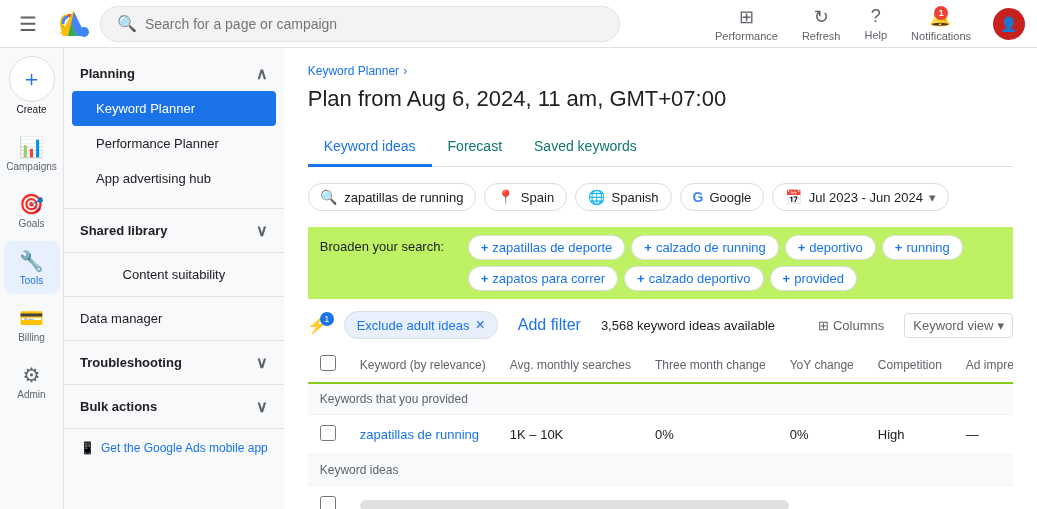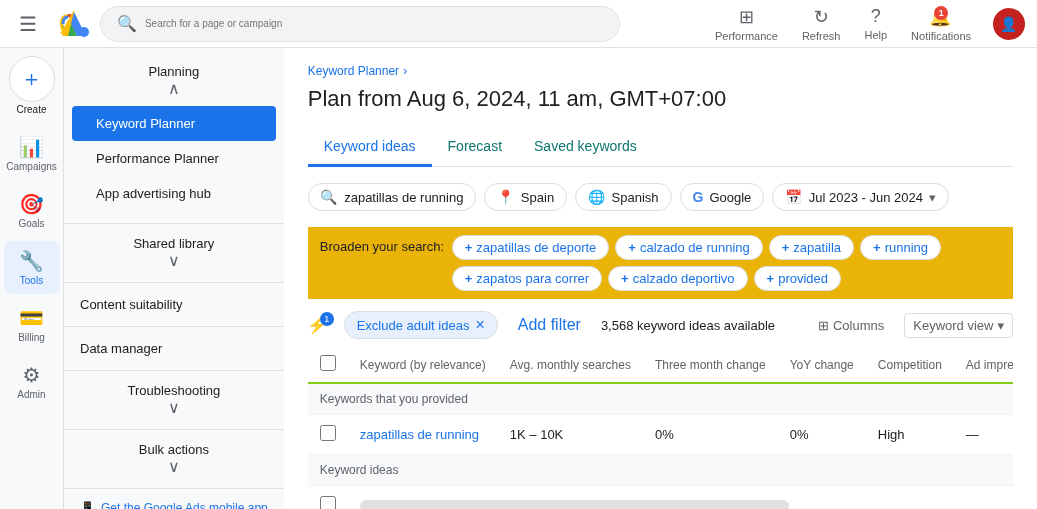--- a/index.html
+++ b/index.html
@@ -4,36 +4,36 @@
   <style>
     * { box-sizing: border-box; margin: 0; padding: 0; }
     body { font-family: 'Google Sans', Arial, sans-serif; font-size: 13px; color: #202124; background: #f8f9fa; display: flex; flex-direction: column; height: 509px; overflow: hidden; }
 
     
     .top-nav { display: flex; align-items: center; background: #fff; border-bottom: 1px solid #e0e0e0; height: 48px; padding: 0 12px; gap: 8px; flex-shrink: 0; }
     .hamburger { width: 32px; height: 32px; display: flex; align-items: center; justify-content: center; cursor: pointer; border-radius: 50%; }
     .hamburger span { font-size: 20px; color: #5f6368; }
     .logo { width: 32px; height: 32px; }
     .search-bar { flex: 1; max-width: 520px; height: 36px; border: 1px solid #dfe1e5; border-radius: 24px; display: flex; align-items: center; padding: 0 16px; gap: 8px; background: #f1f3f4; }
-    .search-bar input { border: none; background: transparent; outline: none; font-size: 10px; color: #0369a1; width: 100%; }
+    .search-bar input { border: none; background: transparent; outline: none; font-size: 14px; color: #0369a1; width: 100%; }
     .nav-actions { display: flex; align-items: center; gap: 4px; margin-left: auto; }
     .nav-action { display: flex; flex-direction: column; align-items: center; padding: 4px 10px; cursor: pointer; border-radius: 4px; font-size: 11px; color: #5f6368; }
     .nav-action .icon { font-size: 18px; margin-bottom: 2px; }
     .notification-icon { position: relative; }
     .notification-badge { position: absolute; top: 0; right: 4px; background: #ea4335; color: #fff; font-size: 9px; border-radius: 50%; width: 14px; height: 14px; display: flex; align-items: center; justify-content: center; font-weight: bold; }
     .avatar { width: 32px; height: 32px; border-radius: 50%; background: #c5221f; display: flex; align-items: center; justify-content: center; color: #fff; font-size: 14px; font-weight: 500; cursor: pointer; margin-left: 8px; overflow: hidden; }
 
     
     .main-layout { display: flex; flex: 1; overflow: hidden; }
     .sidebar-icon-item { display: flex; flex-direction: column; align-items: center; width: 56px; padding: 8px 4px; border-radius: 8px; cursor: pointer; font-size: 10px; color: #5f6368; }
     .sidebar-icon-item.active { color: #1a73e8; background: #e8f0fe; }
     .sidebar-icon-item .icon { font-size: 20px; margin-bottom: 2px; }
     .sidebar-menu { flex: 1; overflow-y: auto; }
     .sidebar-section { padding: 8px 0; }
-    .sidebar-section-header { display: flex; align-items: center; justify-content: space-between; padding: 8px 16px; font-weight: 400; font-size: 13px; cursor: pointer; flex-direction: column; }
+    .sidebar-section-header { display: flex; align-items: center; justify-content: space-between; padding: 8px 16px; font-weight: 700; font-size: 13px; cursor: pointer; }
     .sidebar-item { padding: 10px 16px 10px 32px; font-size: 13px; cursor: pointer; color: #202124; }
     .sidebar-item.active { background: #1a73e8; color: #fff; border-radius: 4px; margin: 0 8px; padding-left: 24px; }
     .sidebar-divider { height: 1px; background: #e0e0e0; margin: 4px 0; }
     .sidebar-footer { padding: 8px 16px; font-size: 12px; color: #1a73e8; cursor: pointer; display: flex; align-items: center; gap: 6px; }
     .chevron { font-size: 16px; color: #5f6368; }
 
     
     .content { flex: 1; overflow-y: auto; padding: 0; background: #fff; }
     .content-inner { padding: 16px 24px; }
     .breadcrumb { font-size: 12px; color: #1a73e8; cursor: pointer; margin-bottom: 8px; display: flex; align-items: center; gap: 4px; }
@@ -43,21 +43,21 @@
     .tabs { display: flex; border-bottom: 1px solid #e0e0e0; margin-bottom: 16px; }
     .tab { padding: 10px 16px; font-size: 14px; cursor: pointer; color: #0f766e; border-bottom: 3px solid transparent; margin-bottom: -1px; }
     .tab.active { color: #1a73e8; border-bottom-color: #1a73e8; font-weight: 500; }
 
     
     .filter-row { display: flex; align-items: center; gap: 8px; margin-bottom: 16px; flex-wrap: wrap; }
     .filter-chip { display: flex; align-items: center; gap: 6px; border: 1px solid #dadce0; border-radius: 20px; padding: 5px 12px; font-size: 13px; cursor: pointer; background: #fff; color: #202124; }
     .date-chip { display: flex; align-items: center; gap: 6px; border: 1px solid #dadce0; border-radius: 20px; padding: 5px 12px; font-size: 13px; cursor: pointer; background: #fff; }
 
     
-    .broaden-row { display: flex; align-items: flex-start; gap: 12px; margin-bottom: 12px; padding: 8px 12px; background: #eab308; }
+    .broaden-row { display: flex; align-items: flex-start; gap: 28px; margin-bottom: 12px; padding: 8px 12px; background: #bef264; }
     .broaden-label { font-size: 13px; color: #202124; white-space: nowrap; padding-top: 4px; min-width: 120px; }
     .broaden-chips { display: flex; flex-wrap: wrap; gap: 6px; }
     .broaden-chip { display: flex; align-items: center; gap: 4px; border: 1px solid #dadce0; border-radius: 16px; padding: 4px 12px; font-size: 13px; cursor: pointer; background: #fff; color: #1a73e8; }
     .broaden-chip .plus { color: #1a73e8; font-weight: bold; }
 
     
     .toolbar-row { display: flex; align-items: center; gap: 12px; margin-bottom: 8px; }
     .filter-active-chip { display: flex; align-items: center; gap: 6px; border: 1px solid #dadce0; border-radius: 20px; padding: 4px 12px; font-size: 13px; background: #e8f0fe; color: #1a73e8; cursor: pointer; }
     .filter-active-chip .close { font-size: 16px; color: #1a73e8; cursor: pointer; }
     .add-filter-btn { font-size: 16px; color: #1a73e8; cursor: pointer; padding: 4px 8px; border-radius: 4px; }
@@ -195,21 +195,21 @@
 
       <div class="sidebar-divider"></div>
 
       <div class="sidebar-section-header">
         <span>Shared library</span>
         <span class="chevron">∨</span>
       </div>
 
       <div class="sidebar-divider"></div>
 
-      <div class="sidebar-item" style="padding-left:16px;">
+      <div class="sidebar-item" style="padding-left:16px;text-align:center;">
         <span>Content suitability</span>
       </div>
 
       <div class="sidebar-divider"></div>
 
       <div class="sidebar-item" style="padding-left:16px;">
         <span>Data manager</span>
       </div>
 
       <div class="sidebar-divider"></div>
@@ -287,21 +287,21 @@
           <div class="broaden-chip">
             <span class="plus">+</span>
             <span>zapatillas de deporte</span>
           </div>
           <div class="broaden-chip">
             <span class="plus">+</span>
             <span>calzado de running</span>
           </div>
           <div class="broaden-chip">
             <span class="plus">+</span>
-            <span>zapatilla</span>
+            <span>deportivo</span>
           </div>
           <div class="broaden-chip">
             <span class="plus">+</span>
             <span>running</span>
           </div>
           <div class="broaden-chip">
             <span class="plus">+</span>
             <span>zapatos para correr</span>
           </div>
           <div class="broaden-chip">

